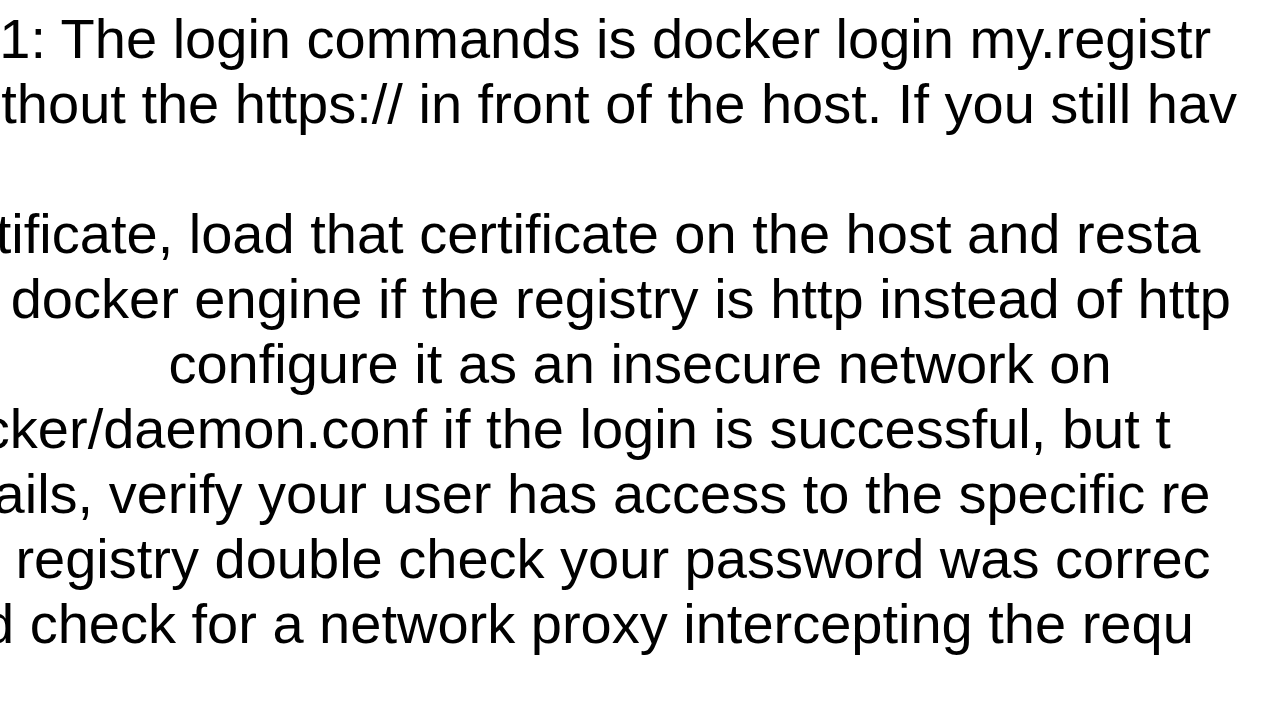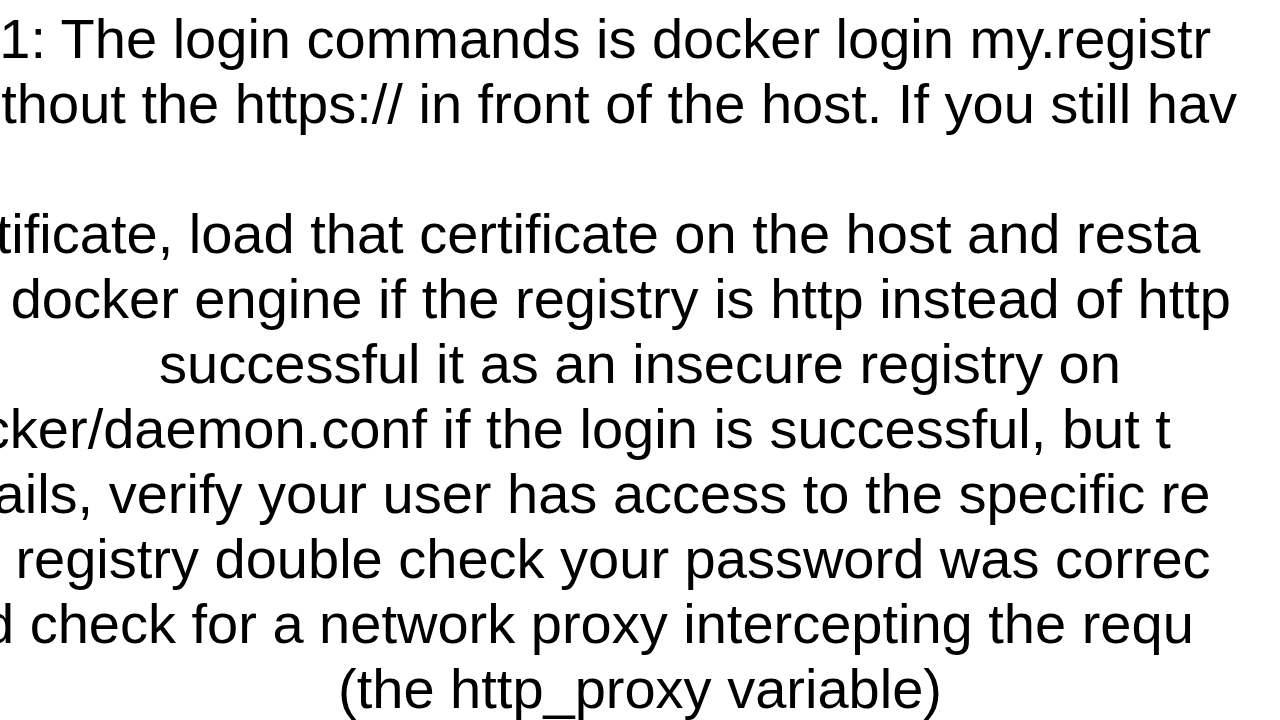--- a/index.html
+++ b/index.html
@@ -41,19 +41,18 @@
   .l11{ top: 656px; left: 0px; width:1280px; }
 </style>
 </head>
 <body>
 
 <div class="viewport">
   <div class="text-block l1">er 1: The login commands is docker login my.registr</div>
   <div class="text-block l2">Without the https:// in front of the host. If you still hav</div>
   <div class="text-block l4">certificate, load that certificate on the host and resta</div>
   <div class="text-block l5">e docker engine if the registry is http instead of http</div>
-  <div class="text-block l6">successful it as an insecure registry on</div>
+  <div class="text-block l6">configure it as an insecure network on</div>
   <div class="text-block l7">/docker/daemon.conf if the login is successful, but t</div>
   <div class="text-block l8">l fails, verify your user has access to the specific re</div>
   <div class="text-block l9">the registry double check your password was correc</div>
   <div class="text-block l10">ered check for a network proxy intercepting the requ</div>
-  <div class="text-block l11">(the http_proxy variable)</div>
 </div>
 
 </body></html>

